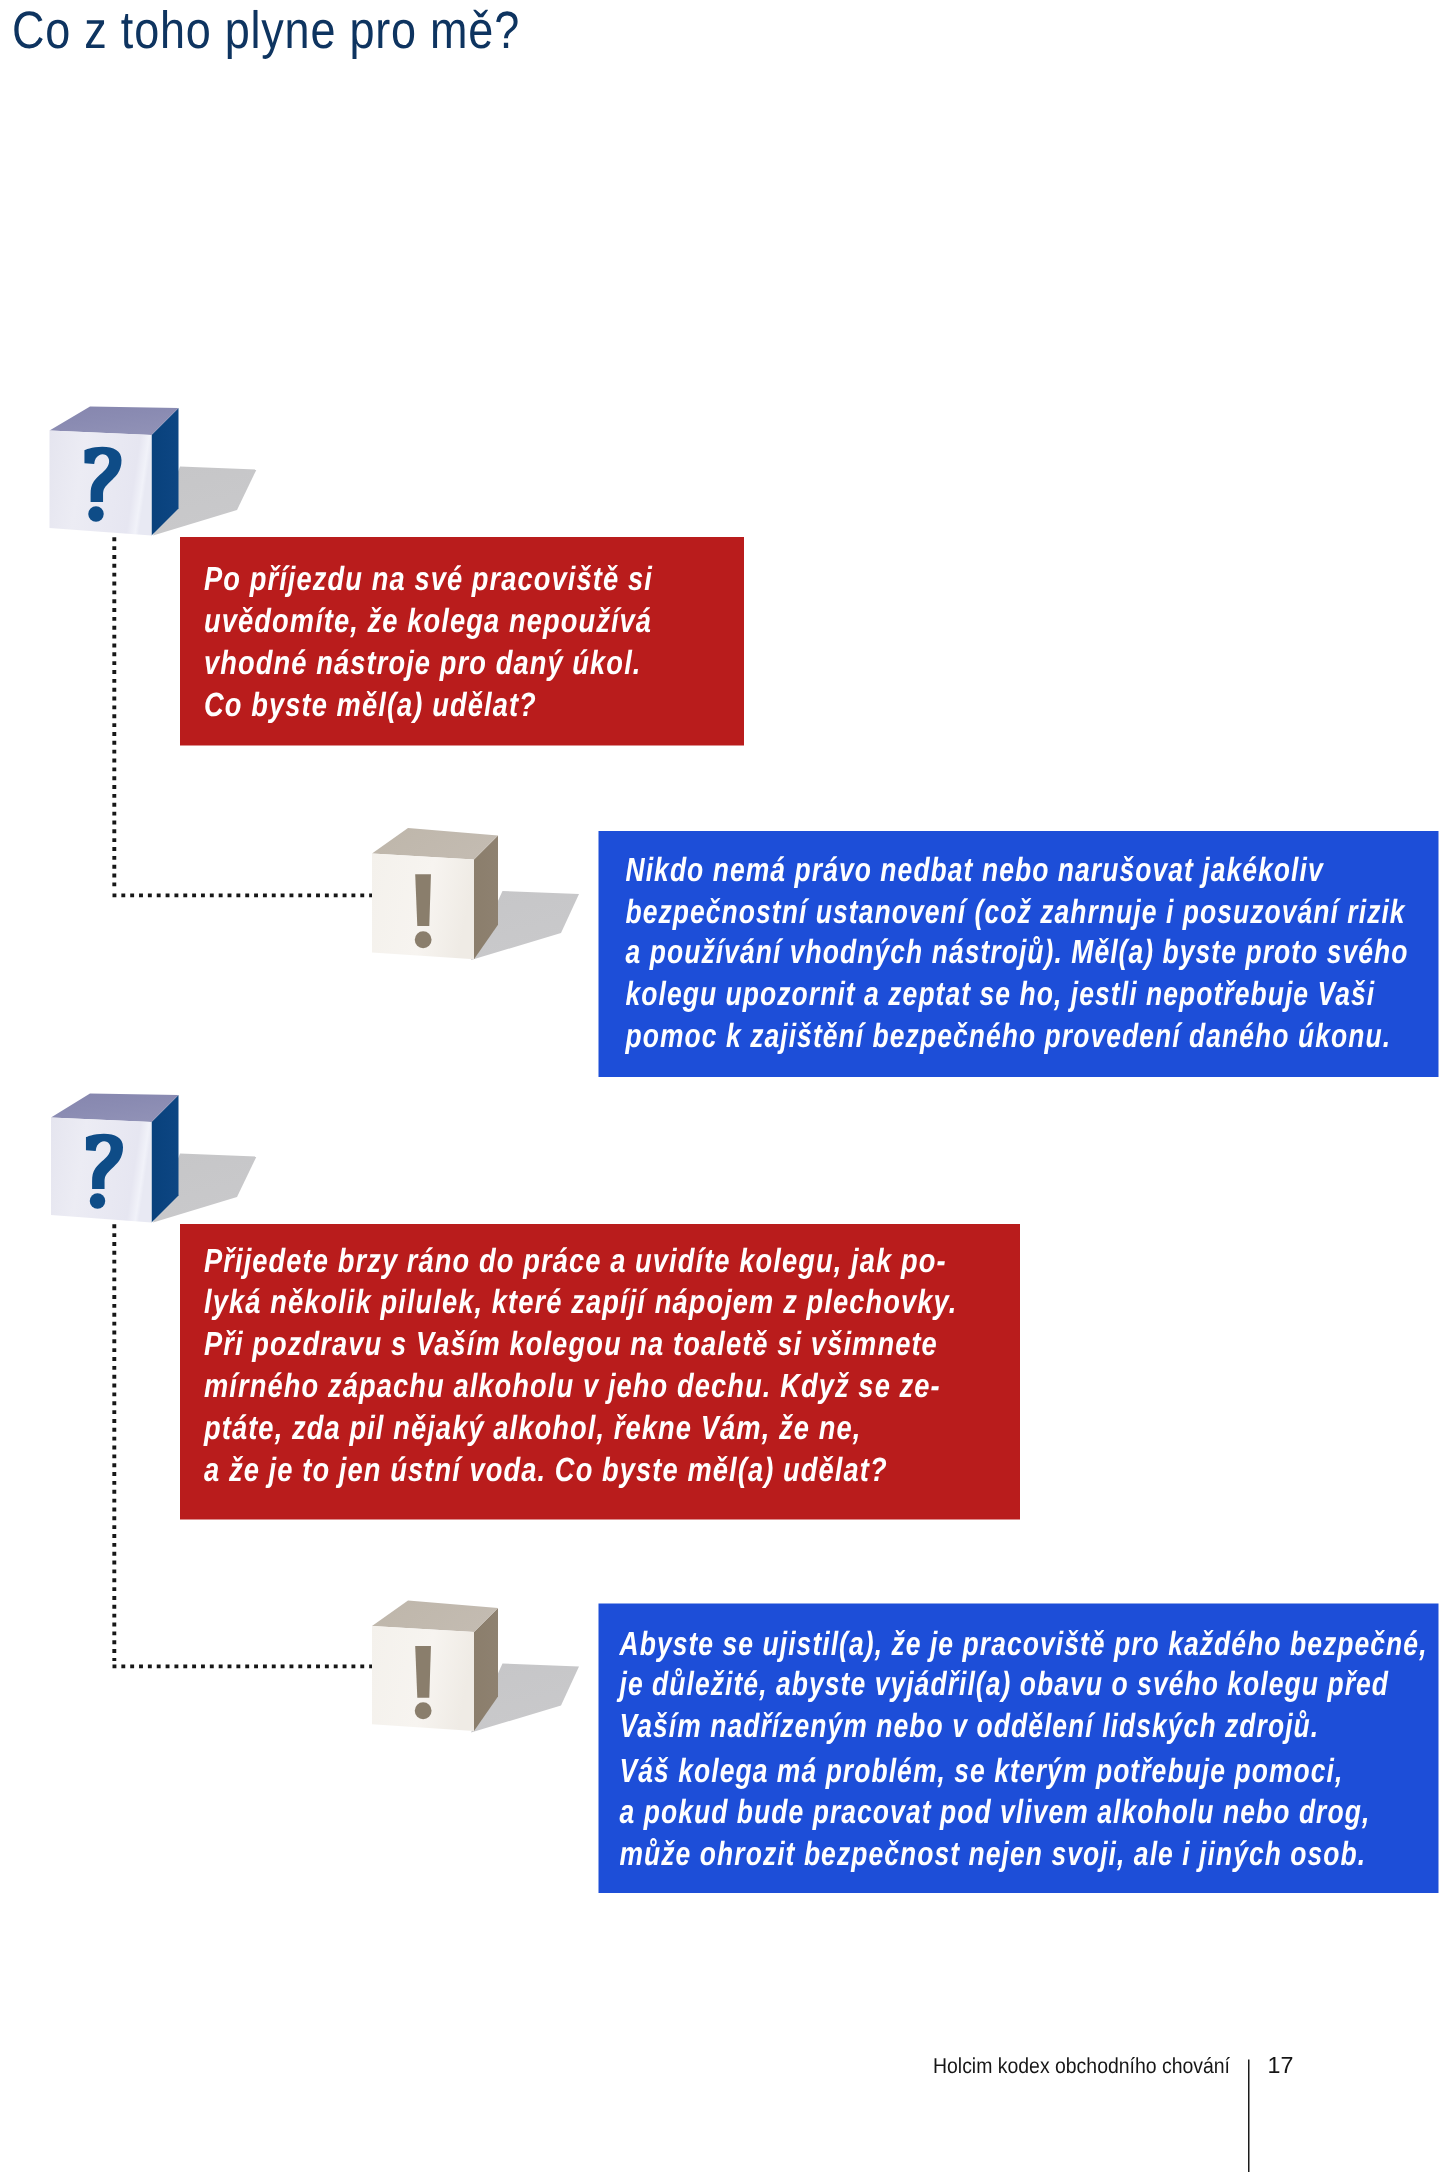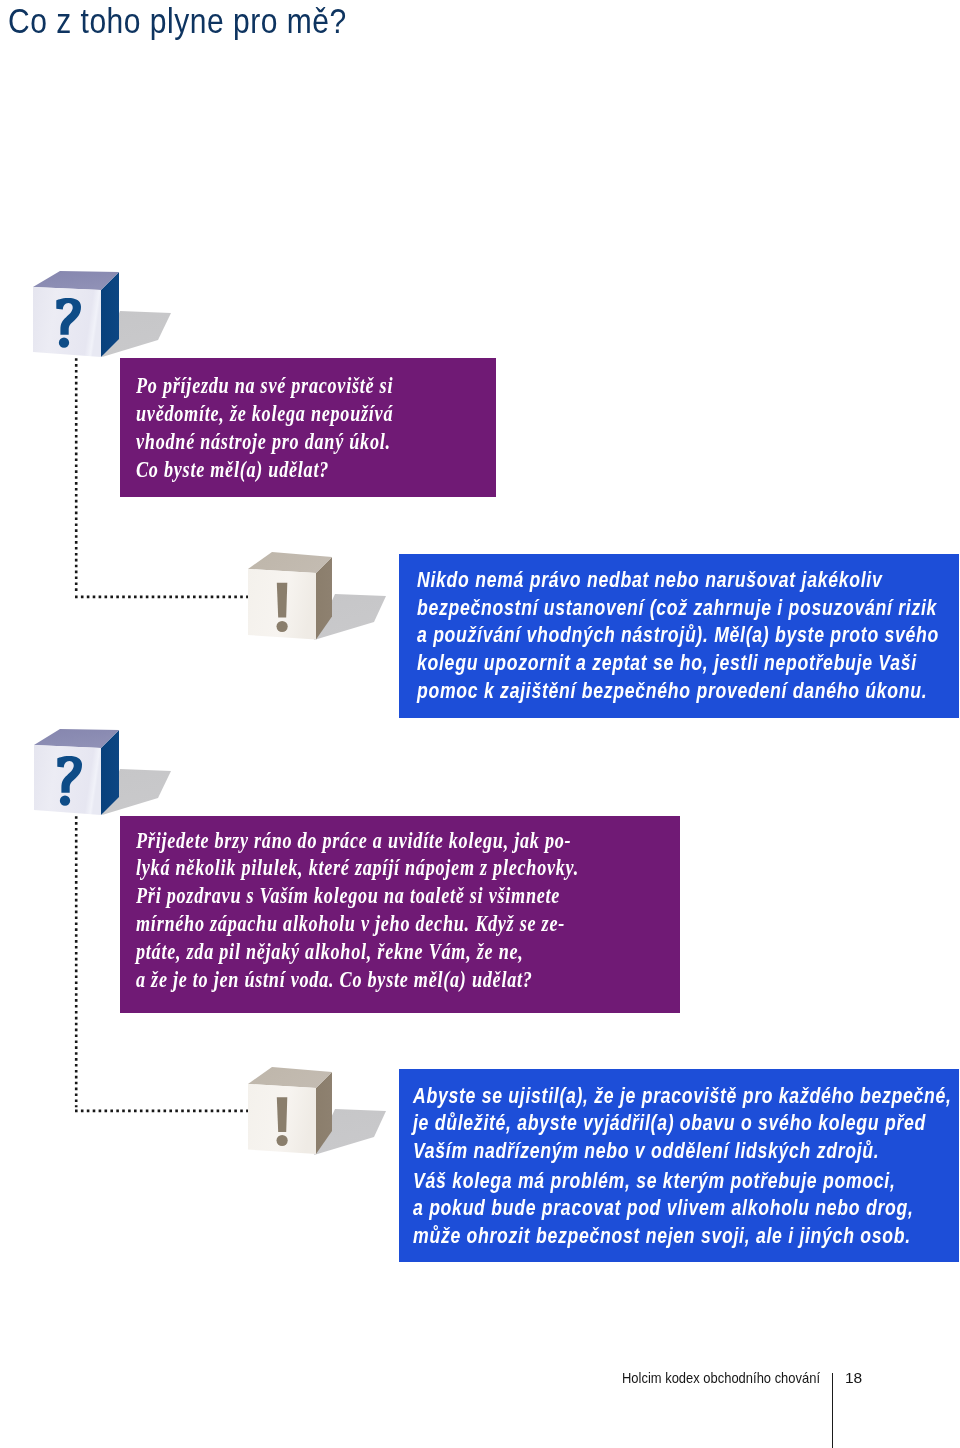--- a/index.html
+++ b/index.html
@@ -3,21 +3,21 @@
 <meta charset="utf-8">
 <style>
   html,body{margin:0;padding:0;}
   body{width:960px;height:1448px;background:#fff;font-family:"Liberation Sans",sans-serif;overflow:hidden;position:relative;-webkit-font-smoothing:antialiased;}
   .page{position:absolute;left:0;top:0;width:824px;height:1448px;background:#fff;}
   .title{position:absolute;left:8px;top:0.6px;font-size:35px;color:#0E3460;white-space:nowrap;letter-spacing:0.6px;transform:scaleX(0.857);transform-origin:left top;}
   .box{position:absolute;color:#fff;font-weight:bold;font-style:italic;font-size:22.4px;line-height:27.8px;letter-spacing:0.9px;}
   .box span{display:block;white-space:nowrap;transform-origin:left top;}
   .qbox span{transform:scaleX(0.812);}
   .abox span{transform:scaleX(0.788);}
-  .qbox{background:#701a75;font-family:Liberation Serif, serif;}
+  .qbox{background:#b91c1c;}
   .abox{background:#1d4ed8;}
   svg.art{position:absolute;left:0;top:0;width:960px;height:1448px;overflow:visible;pointer-events:none;}
   .footer{position:absolute;font-size:14.4px;color:#161616;white-space:nowrap;transform:scaleX(0.9);transform-origin:left top;}
 </style>
 </head>
 <body>
 
 <div class="page">
   <div class="title">Co z toho plyne pro mě?</div>
 
@@ -130,15 +130,15 @@
   <div class="box abox" style="left:398.5px;top:1068.5px;width:560px;height:193px;padding:13px 0 0 14px;box-sizing:border-box;">
     <span>Abyste se ujistil(a), že je pracoviště pro každého bezpečné,</span>
     <span>je důležité, abyste vyjádřil(a) obavu o svého kolegu před</span>
     <span>Vaším nadřízeným nebo v oddělení lidských zdrojů.</span>
     <span style="margin-top:1.8px;">Váš kolega má problém, se kterým potřebuje pomoci,</span>
     <span>a pokud bude pracovat pod vlivem alkoholu nebo drog,</span>
     <span>může ohrozit bezpečnost nejen svoji, ale i jiných osob.</span>
   </div>
 
   <div class="footer" style="left:622px;top:1369.5px;">Holcim kodex obchodního chování</div>
-  <div class="footer" style="left:845px;top:1368.5px;transform:scaleX(1.0);font-size:15.5px;">18</div>
+  <div class="footer" style="left:845px;top:1368.5px;transform:scaleX(1.0);font-size:15.5px;">17</div>
   <div style="position:absolute;left:831.5px;top:1373px;width:1.5px;height:75px;background:#1b1b1b;"></div>
 </div>
 
 </body></html>

